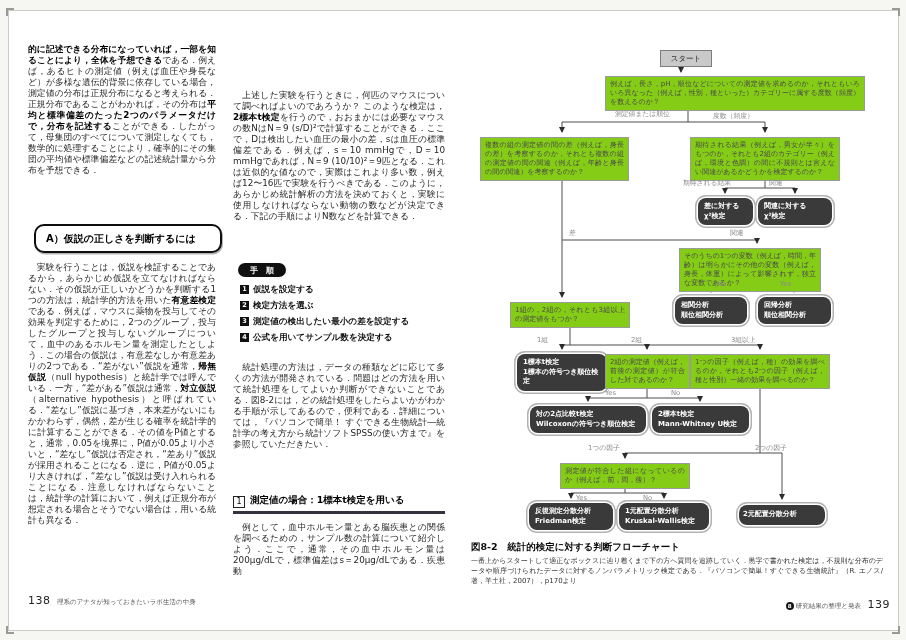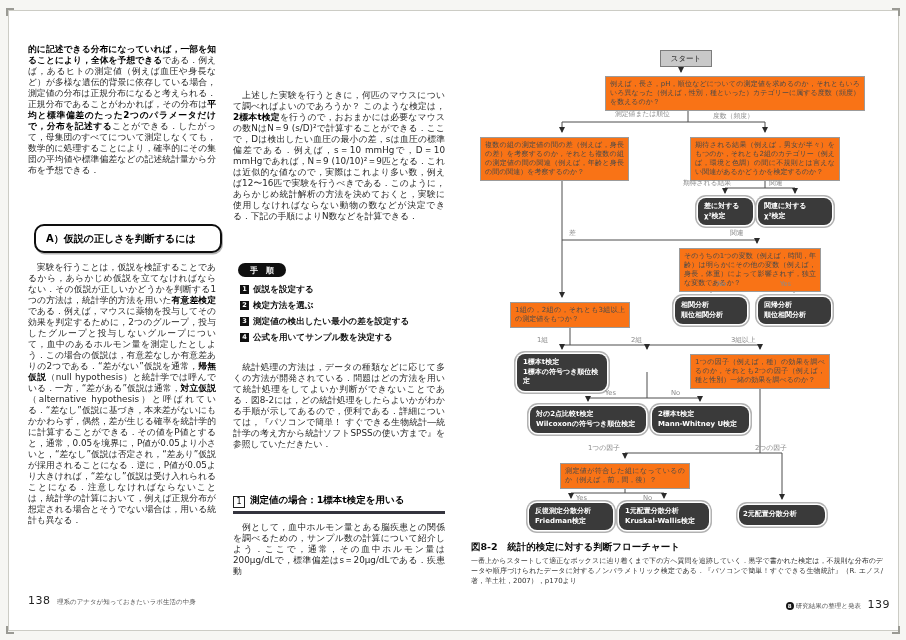--- a/index.html
+++ b/index.html
@@ -17,21 +17,21 @@
   .step{position:absolute;font-size:8.6px;font-weight:bold;color:#111;line-height:11px;white-space:nowrap}
   .stepnum{display:inline-block;width:9px;height:9px;background:#101010;color:#fff;font-size:6.5px;line-height:9px;text-align:center;margin-right:4px;vertical-align:1px;font-weight:bold}
   .sub1{position:absolute;font-size:9.5px;font-weight:bold;color:#000;white-space:nowrap}
   .sub1num{display:inline-block;box-sizing:border-box;width:12px;height:12px;border:1.2px solid #222;font-size:8px;line-height:10px;text-align:center;margin-right:5px;vertical-align:-1px;font-weight:normal}
   .subrule{position:absolute;height:2.5px;background:#34343e}
   .pfoot{position:absolute;font-size:6.5px;color:#555;white-space:nowrap}
   .pnum{font-size:11px;color:#222;letter-spacing:0.5px}
   .chapdot{display:inline-block;width:8px;height:8px;border-radius:50%;background:#151515;color:#fff;font-size:5.5px;line-height:8px;text-align:center;vertical-align:0px;margin-right:2px;font-weight:bold}
   .fc{position:absolute;left:455px;top:42px;width:440px;height:520px}
   .fc svg{position:absolute;left:0;top:0}
-  .qbox{position:absolute;box-sizing:border-box;background:#f97316;border:1px solid #9b9b9b;color:#4a4a4a;font-size:7px;line-height:9px;padding:3px 4px;text-align:justify}
+  .qbox{position:absolute;box-sizing:border-box;background:#84cc16;border:1px solid #9b9b9b;color:#4a4a4a;font-size:7px;line-height:9px;padding:3px 4px;text-align:justify}
   .dbox{position:absolute;box-sizing:border-box;background:#3a3a3a;color:#fff;border-radius:8px;box-shadow:0 0 0 1.5px #fff,0 0 0 3px #b2b2b2;padding:4px 6px;font-size:7px;font-weight:bold;line-height:9.5px}
   .dbox.center{text-align:left;padding:5px 4px}
   .sbox{position:absolute;box-sizing:border-box;background:#c9c9c9;border:1px solid #7c7c7c;color:#1a1a1a;font-size:7.5px;text-align:center;padding:3px 0;line-height:9px}
   .flabel{position:absolute;color:#8b8b8b;font-size:6.8px;line-height:8px;white-space:nowrap}
   .capt-title{position:absolute;font-size:9.5px;font-weight:bold;color:#0a0a0a;white-space:nowrap}
   .capt-body{position:absolute;font-size:7px;line-height:10px;color:#333;text-align:justify}
 </style>
 </head>
 <body>
 
@@ -136,20 +136,21 @@
 
     <div class="qbox" style="left:55px;top:260px;width:120px">1組の，2組の，それとも3組以上の測定値をもつか？</div>
     <div class="flabel" style="left:82px;top:294px">1組</div>
     <div class="flabel" style="left:176px;top:294px">2組</div>
     <div class="flabel" style="left:276px;top:294px">3組以上</div>
 
     <div class="dbox" style="left:62px;top:312px;width:90px">
         <div>1標本t検定</div>
         <div>1標本の符号つき順位検定</div>
       </div>
+    <div class="qbox" style="left:150px;top:312px;width:85px">2組の測定値（例えば，前後の測定値）が符合した対であるのか？</div>
     <div class="qbox" style="left:235px;top:312px;width:140px">1つの因子（例えば，種）の効果を調べるのか，それとも2つの因子（例えば，種と性別）一緒の効果を調べるのか？</div>
 
     <div class="flabel" style="left:150px;top:347px">Yes</div>
     <div class="flabel" style="left:216px;top:347px">No</div>
 
     <div class="dbox" style="left:75px;top:364px;width:116px">
         <div>対の2点比較t検定</div>
         <div>Wilcoxonの符号つき順位検定</div>
       </div>
     <div class="dbox" style="left:197px;top:364px;width:97px">

